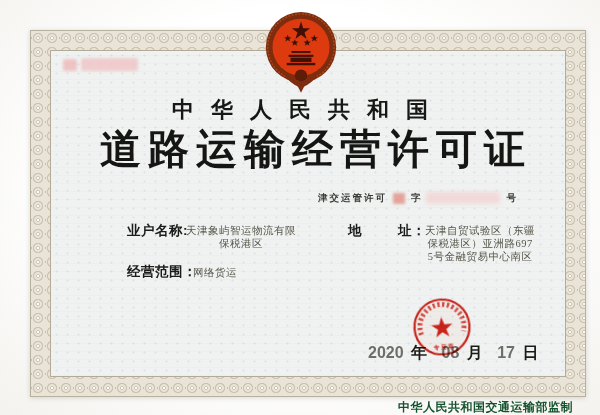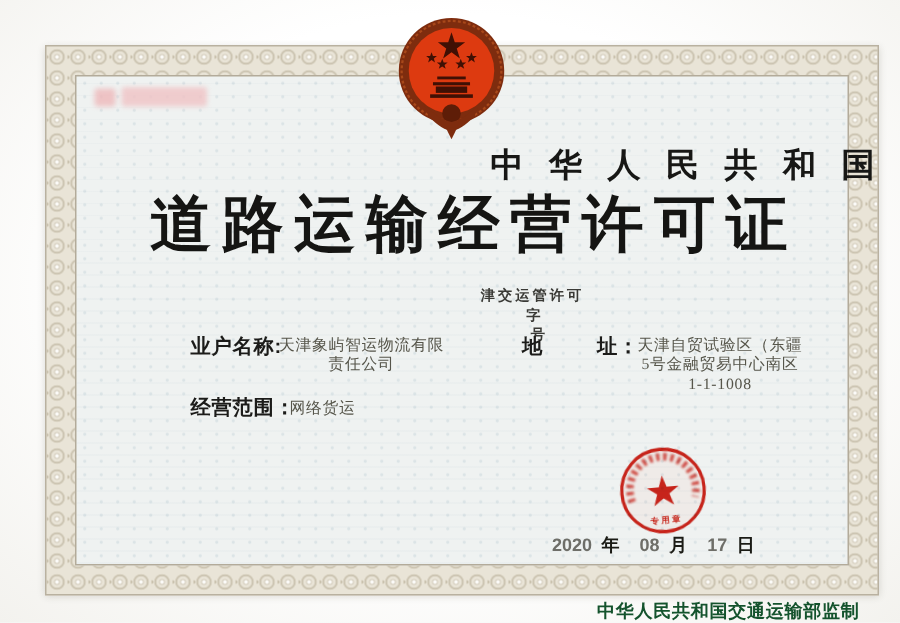--- a/index.html
+++ b/index.html
@@ -39,38 +39,38 @@
 
   
   .redact{position:absolute;border-radius:2px;}
   .redact-a{left:63px;top:59px;width:14px;height:12px;background:#eeb8ba;filter:blur(1.6px);opacity:.8;}
   .redact-b{left:81px;top:58px;width:57px;height:13px;background:#f0c3c5;filter:blur(1.8px);opacity:.8;}
   .redact-zi{width:12px;height:11px;background:#e2958c;filter:blur(1.5px);opacity:.85;display:inline-block;}
   .redact-no{width:74px;height:12px;background:#f3d7d7;filter:blur(2px);opacity:.9;display:inline-block;}
 
   
   .title-country{
-    position:absolute;left:0;right:0;top:95px;text-align:right;z-index:2;
+    position:absolute;left:0;right:0;top:95px;text-align:center;z-index:2;
     font-size:22px;font-weight:bold;color:#171715;
     letter-spacing:17px;text-indent:17px;
     font-family:"Liberation Sans","DejaVu Sans",sans-serif;
   }
   .title-main{
     position:absolute;left:0;right:0;top:122px;text-align:center;z-index:2;
     font-size:41px;font-weight:bold;color:#151513;
     letter-spacing:7px;text-indent:7px;
     font-family:Liberation Mono, monospace;
     padding-left:25px;
   }
 
   
   .permit-line{
     position:absolute;left:318px;top:191px;height:14px;z-index:2;
     display:flex;align-items:center;
-    font-size:9.5px;font-weight:bold;color:#3a3a36;flex-direction:column;
+    font-size:9.5px;font-weight:bold;color:#3a3a36;
   }
   .permit-prefix{letter-spacing:2px;}
   .permit-zi{margin:0 5px 0 6px;}
   .permit-hao{margin-left:7px;}
 
   
   .flabel{position:absolute;font-weight:bold;color:#1b1b19;font-size:13.5px;letter-spacing:0.5px;z-index:2;}
   .fvalue{position:absolute;color:#56554a;font-size:10.5px;line-height:13px;z-index:2;letter-spacing:0.5px;text-align:center;}
   .owner-label{left:127px;top:222px;}
   .owner-value{left:186px;top:224px;width:110px;}
@@ -80,21 +80,21 @@
   .addr-zhi{left:398px;top:222px;}
   .addr-value{left:421px;top:224px;width:118px;font-family:Liberation Serif, serif;}
 
   
   .validity{position:absolute;left:83px;top:355px;z-index:2;font-size:11.5px;color:#15150f;white-space:nowrap;}
   .validity .lbl{font-weight:bold;letter-spacing:0.5px;margin-right:5px;}
   .num{color:#6e6e68;font-weight:bold;}
   .unit{color:#1b1b15;font-weight:bold;}
   .validity .sp1{margin:0 3px;}
   .validity .sp2{margin:0 5px;}
-  .issue-date{position:absolute;left:368px;top:355px;z-index:2;font-size:12px;white-space:nowrap;}
+  .issue-date{position:absolute;left:368px;top:343px;z-index:2;font-size:16px;white-space:nowrap;}
   .issue-date .g1{margin-right:3px;}
   .issue-date .g2{margin:0 10px 0 0;}
 
   
   .authority{
     position:absolute;left:397px;top:332px;z-index:2;
     font-size:11px;font-weight:bold;color:#7e3122;letter-spacing:3.5px;
   }
   .seal{position:absolute;left:411px;top:296px;width:62px;height:62px;z-index:6;
         transform:rotate(-5deg);mix-blend-mode:multiply;}
@@ -144,32 +144,32 @@
     <span class="permit-prefix">津交运管许可</span>
     <span class="redact-zi" style="margin-left:6px;"></span>
     <span class="permit-zi">字</span>
     <span class="redact-no"></span>
     <span class="permit-hao">号</span>
   </div>
 
   <div class="flabel owner-label">业户名称:</div>
   <div class="fvalue owner-value">
     <div>天津象屿智运物流有限</div>
-    <div>责任公司</div>
+    <div>保税港区</div>
   </div>
 
   <div class="flabel scope-label">经营范围：</div>
   <div class="fvalue scope-value">网络货运</div>
 
   <div class="flabel addr-di">地</div>
   <div class="flabel addr-zhi">址：</div>
   <div class="fvalue addr-value">
     <div>天津自贸试验区（东疆</div>
+    <div>保税港区）亚洲路697</div>
     <div>5号金融贸易中心南区</div>
-    <div>1-1-1008</div>
   </div>
 
 
   <div class="issue-date">
     <span class="num g1">2020</span>
     <span class="unit g2">年</span>
     <span class="num g1">08</span>
     <span class="unit g2">月</span>
     <span class="num g1">17</span>
     <span class="unit">日</span>

